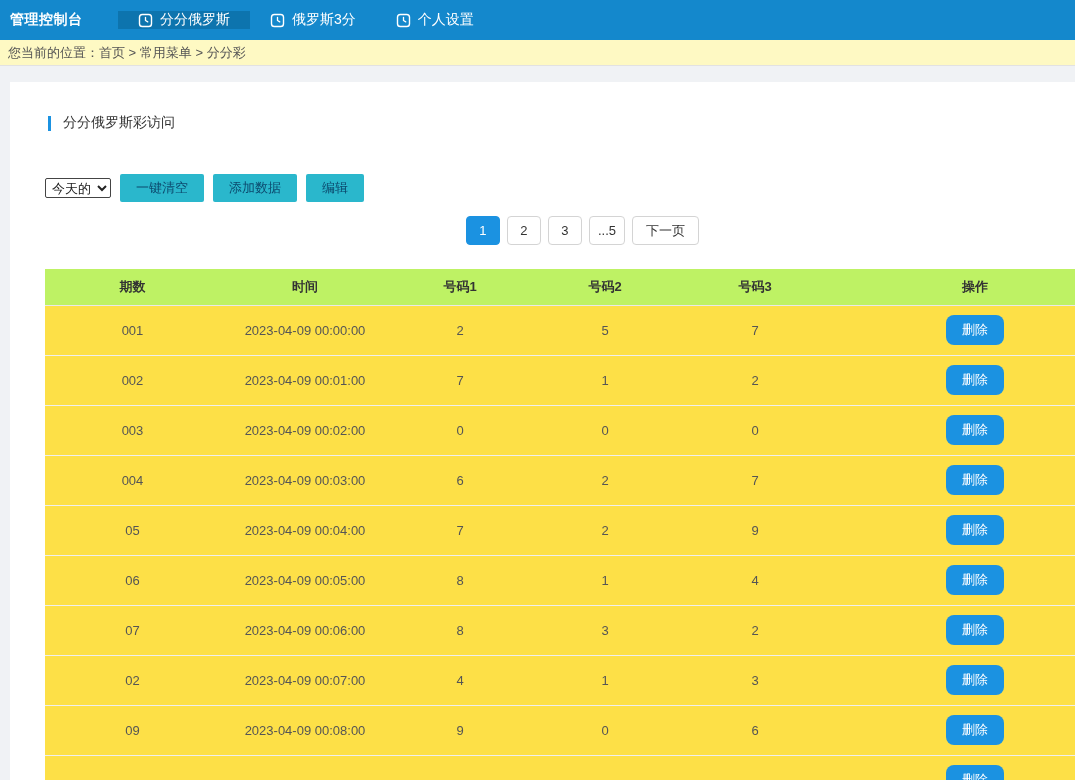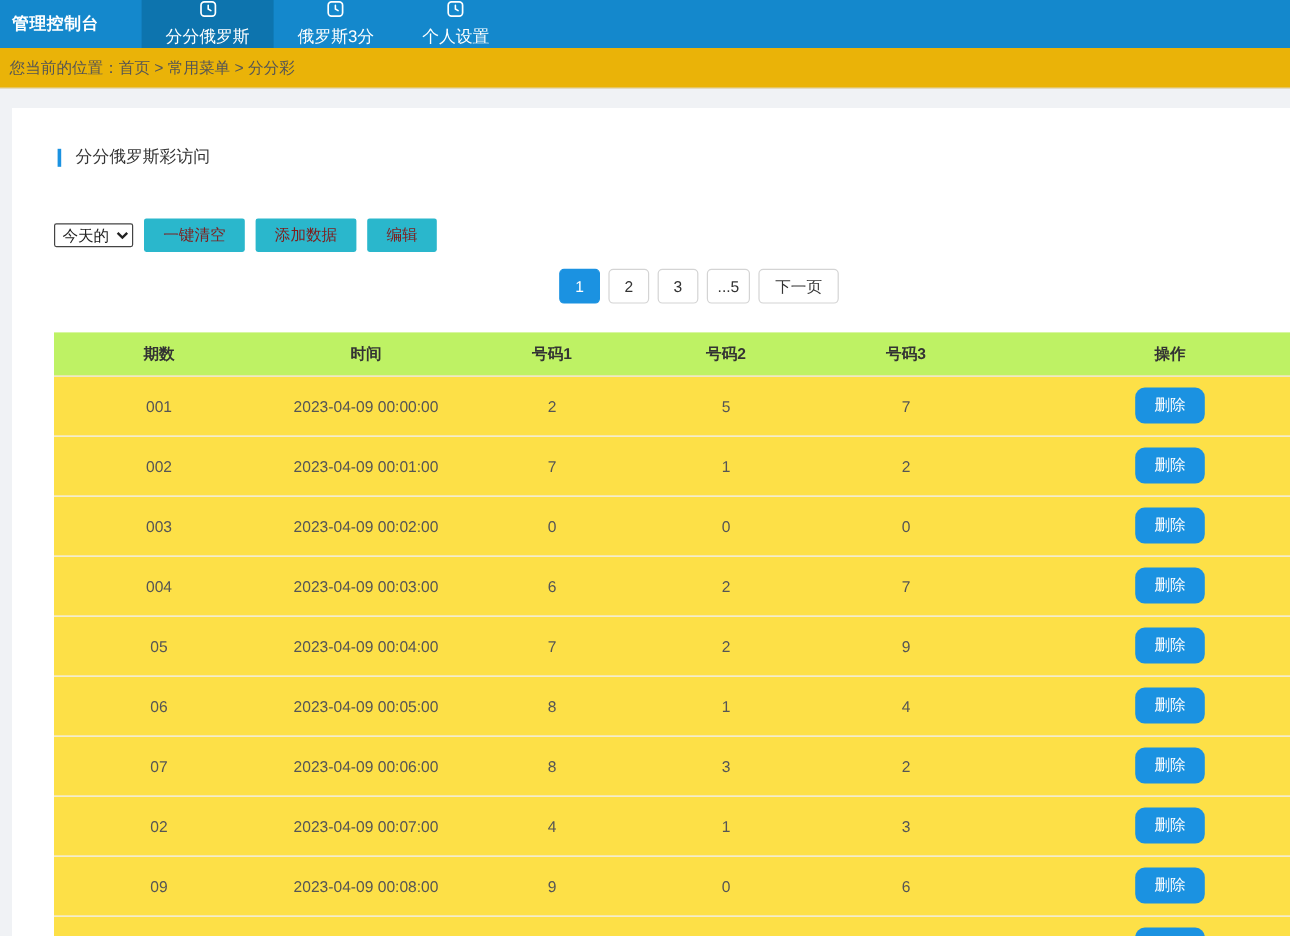--- a/index.html
+++ b/index.html
@@ -28,29 +28,28 @@
     letter-spacing:.5px;
   }
   .topnav { display:flex; align-items:stretch; }
   .nav-item {
     display:flex;
     align-items:center;
     gap:7px;
     padding:0 20px;
     font-size:14px;
     cursor:pointer;
-    flex-direction:column;
   }
   .nav-item.active { background:var(--topbar-active-bg,#0d74ae); }
   .nav-item svg { display:block; }
 
   
   .breadcrumb-bar {
-    height:34px;
-    background:#eab308;
+    height:26px;
+    background:#fef9c3;
     border-bottom:1px solid #e2e2e2;
     display:flex;
     align-items:center;
     padding-left:8px;
     font-size:13px;
     color:#555;
   }
 
   
   .card {
@@ -90,21 +89,21 @@
     border:1px solid #444;
     background:#fff;
     border-radius:2px;
     padding:0 2px;
     color:#222;
   }
   .btn-teal {
     height:28px;
     padding:0 16px;
     background:var(--teal,#2ab7cc);
-    color:#7f1d1d;
+    color:#0c4a6e;
     border:none;
     border-radius:2px;
     font-size:13px;
     cursor:pointer;
   }
 
   
   .pagination-wrap {
     width:1075px;
     margin:14px 0 0 35px;

